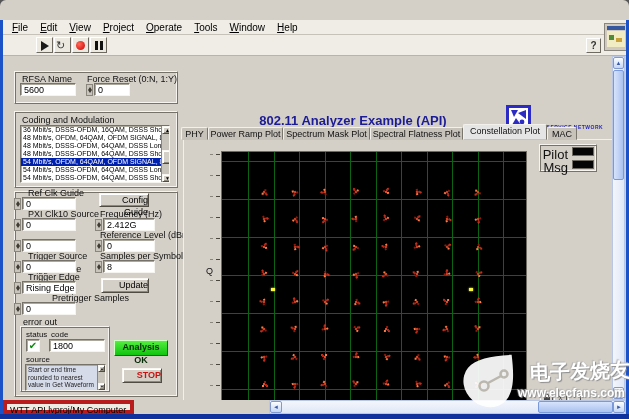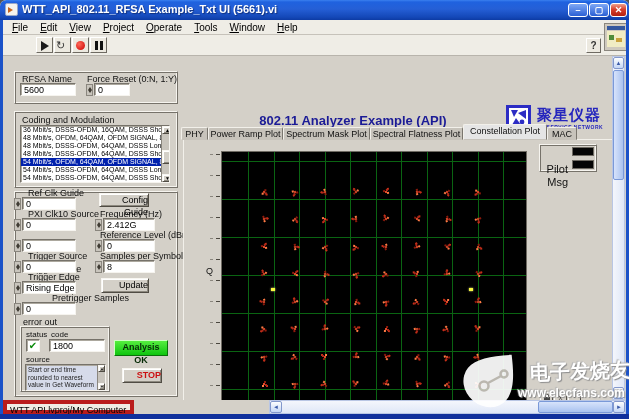--- a/index.html
+++ b/index.html
@@ -92,21 +92,21 @@
   .cluster { position:absolute; width:2px; height:2px; background:#e04828;
     box-shadow:2px 1px 0 #b02618, -1px 2px 0 #ff7a44, 1px -2px 0 #8e1a0c, 3px 2px 0 #c83018; }
   .pilot { position:absolute; width:4px; height:3px; background:#f8f840; box-shadow:0 0 2px #ffff90; }
   .ytick { position:absolute; width:4px; height:1px; background:#4a463e; left:32px; }
   .ylabelmark { position:absolute; width:3px; height:1px; background:#8a867e; left:26px; }
   #q-label { left:22px; top:126px; font-size:9px; color:#111; }
 
   
   #legend { left:355px; top:4px; width:58px; height:28px; }
   .legend-row { position:absolute; left:0; width:58px; height:12px; }
-  .legend-lbl { position:absolute; right:30px; top:17px; font-size:11px; color:#111; }
+  .legend-lbl { position:absolute; right:30px; top:1px; font-size:13px; color:#111; }
   .legend-swatch { position:absolute; right:4px; top:1px; width:22px; height:9px; background:#050505;
     border:1px solid #6e6a62; }
 
   
   .mini-btn { position:absolute; width:13px; height:11px; background:#d4d0c8; border:1px solid;
     border-color:#fff #55524c #55524c #fff; font-size:6px; text-align:center; line-height:10px; color:#222; }
   .lock-ic { position:absolute; left:3px; top:4px; width:6px; height:4px; background:#444; }
   .lock-ic::before { content:""; position:absolute; left:1px; top:-3px; width:2px; height:3px;
     border:1px solid #444; border-bottom:none; border-radius:2px 2px 0 0; }
 
@@ -137,27 +137,20 @@
     white-space:nowrap; text-shadow:1px 1px 1px #8d8d8d, -1px -1px 1px #b5b5b5; transform:rotate(-2deg); }
   #wm-text2 { position:absolute; left:56px; top:40px; font-size:12px; font-weight:bold; color:#fff;
     white-space:nowrap; text-shadow:1px 1px 1px #8d8d8d, -1px -1px 1px #b5b5b5; }
   .tinylbl { font-size:9px; }
 </style>
 </head>
 <body>
 
 <div id="win">
 
-  <div id="titlebar" class="abs">
-    <div id="app-icon" class="abs"></div>
-    <div id="title-text" class="abs">WTT_API_802.11_RFSA Example_Txt UI (5661).vi</div>
-    <div class="winbtn abs" style="left:568px;">–</div>
-    <div class="winbtn abs" style="left:589px;">▢</div>
-    <div class="winbtn abs" id="btn-close" style="left:610px;width:17px;">✕</div>
-  </div>
 
   <div id="menubar" class="abs">
       <span class="menu-item">File</span>
       <span class="menu-item">Edit</span>
       <span class="menu-item">View</span>
       <span class="menu-item">Project</span>
       <span class="menu-item">Operate</span>
       <span class="menu-item">Tools</span>
       <span class="menu-item">Window</span>
       <span class="menu-item">Help</span>
@@ -192,21 +185,20 @@
 
     <div id="brand" class="abs">
       <div id="brand-icon">
         <svg width="19" height="19" viewBox="0 0 19 19">
           <polygon points="2,2 9,2 5,9" fill="#2c2cc4"></polygon>
           <polygon points="17,2 17,11 9,5" fill="#2c2cc4"></polygon>
           <polygon points="3,17 12,17 7,10" fill="#2c2cc4"></polygon>
           <circle cx="13" cy="14" r="2.4" fill="#2c2cc4"></circle>
         </svg>
       </div>
-      <div id="brand-name">聚星仪器</div>
       <div id="brand-tag">VI SERVICE NETWORK</div>
     </div>
 
     <div class="abs groupbox" style="left:11px; top:15px; width:164px; height:33px;"></div>
     <div class="abs lbl" style="left:19px; top:18px;">RFSA Name</div>
     <div class="abs sunken val" style="left:17px; top:27px; width:56px; height:13px;">5600</div>
     <div class="abs lbl" style="left:84px; top:18px;">Force Reset (0:N, 1:Y)</div>
     <div class="abs spinner" style="left:83px; top:28px;"></div>
     <div class="abs sunken val" style="left:91px; top:27px; width:36px; height:13px;">0</div>
 

